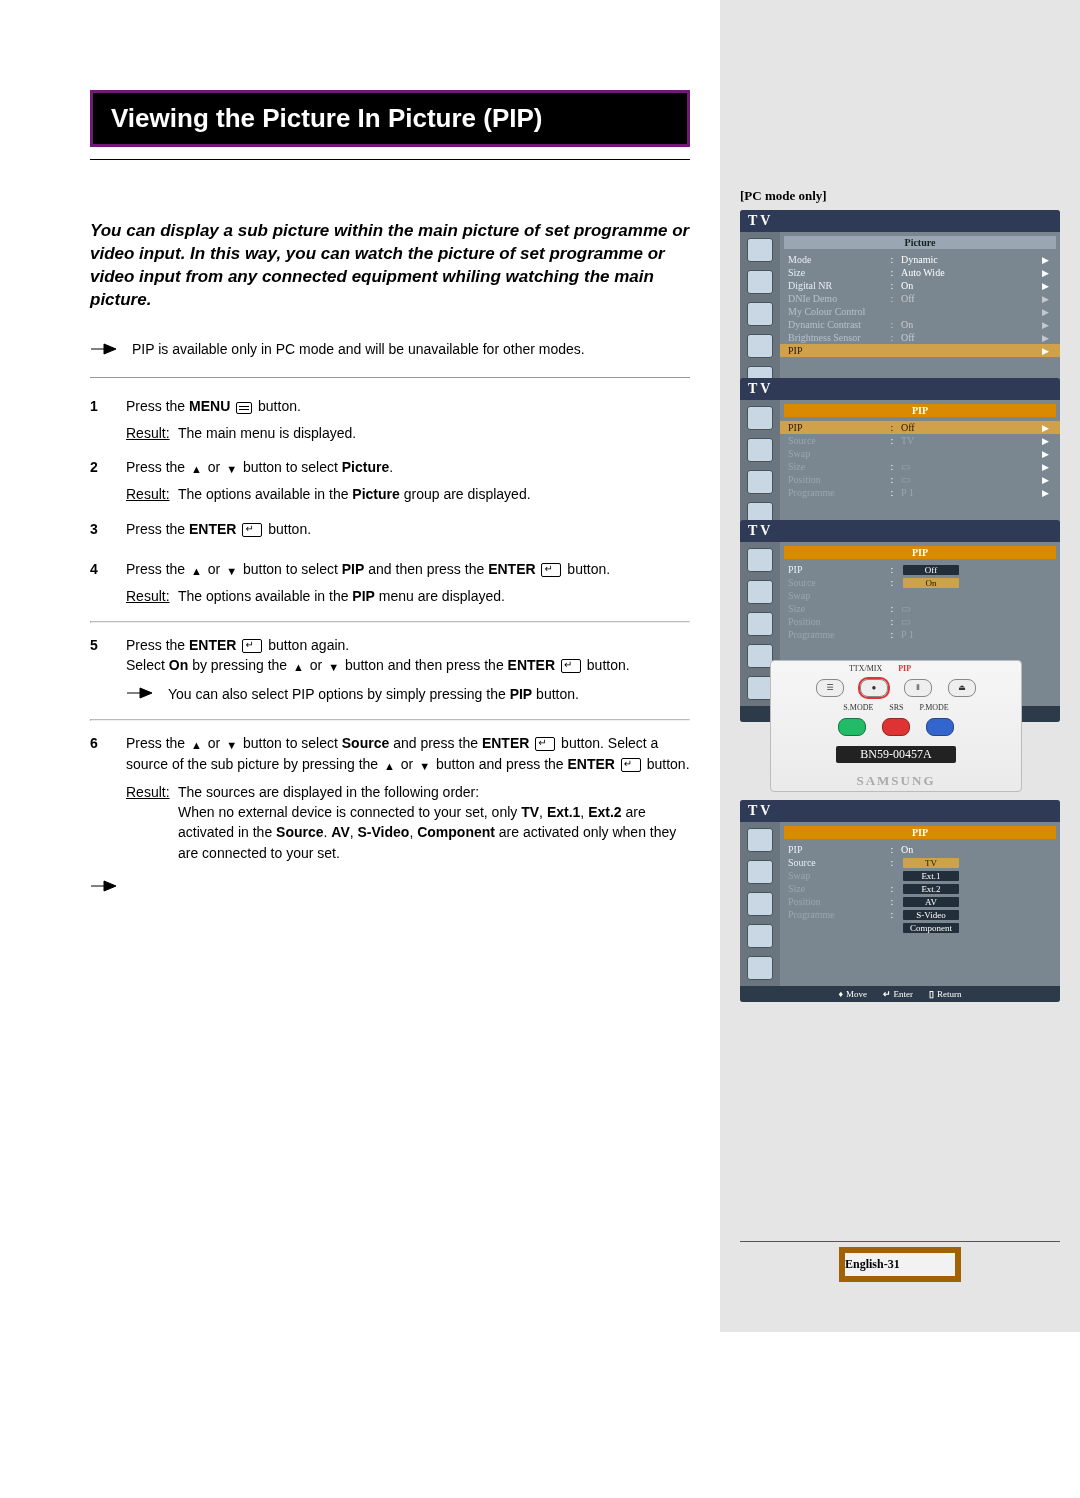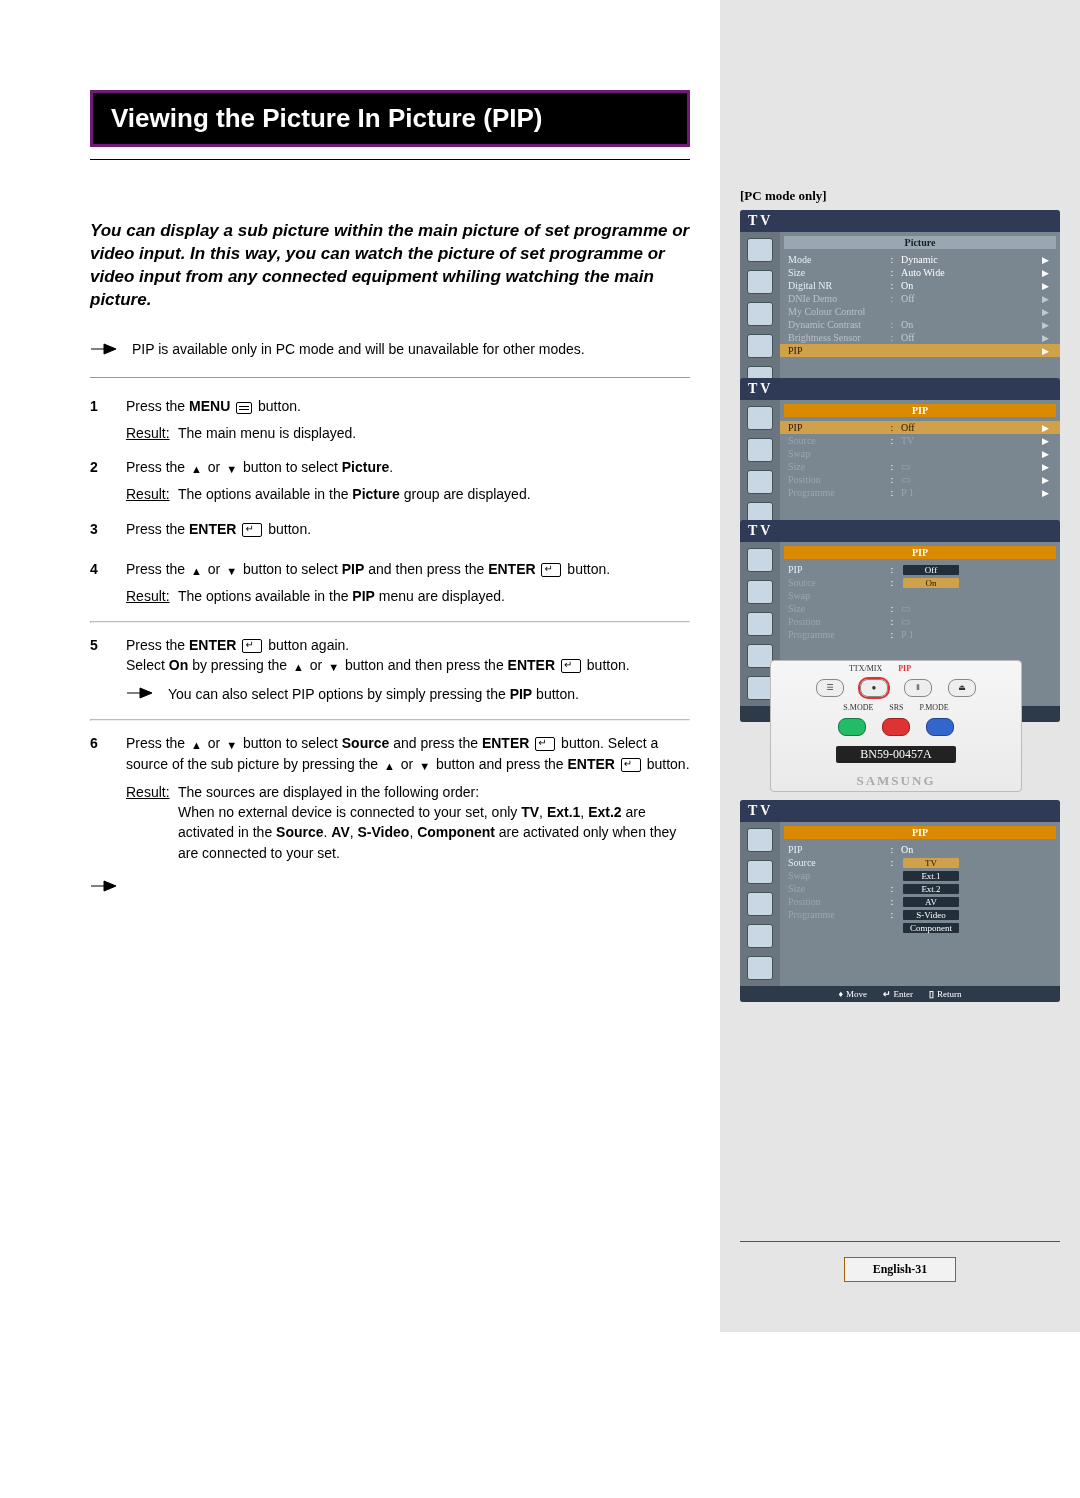--- a/index.html
+++ b/index.html
@@ -59,21 +59,21 @@
   .remote{position:absolute;left:50px;width:250px;height:130px;background:linear-gradient(#f6f6f6,#eaeaea);border:1px solid #bbb;border-radius:4px;display:flex;flex-direction:column;align-items:center;justify-content:center;gap:6px;}
   .remote .row{display:flex;gap:16px;align-items:center;font-size:8px;color:#333;}
   .rbtn{width:26px;height:16px;border-radius:8px;border:1px solid #888;display:flex;align-items:center;justify-content:center;font-size:8px;background:#eee;}
   .rbtn.red{background:#d33;border-color:#922;}
   .rbtn.green{background:#2b6;border-color:#174;}
   .rbtn.blue{background:#36c;border-color:#248;}
   .rbtn.hl{outline:2px solid #d33;}
   .remote .model{font-size:12px;background:#222;color:#fff;padding:1px 24px;border-radius:2px;margin-top:4px;}
   .remote .brand{font-size:13px;font-weight:bold;color:#aaa;letter-spacing:2px;margin-top:4px;}
 
-  .page-num{position:absolute;left:50%;transform:translateX(-50%);bottom:50px;width:110px;background:#f2f2f2;border:1px solid #a16207;padding:4px 0;text-align:center;font-size:12px;font-weight:bold;}
+  .page-num{position:absolute;left:50%;transform:translateX(-50%);bottom:50px;width:110px;background:#f2f2f2;border:6px solid #a16207;padding:4px 0;font-size:12px;font-weight:bold;}
   .right-rule{position:absolute;left:20px;right:20px;bottom:90px;border-top:1px solid #555;}
 
   .hair{border-top:1px solid #bbb;margin:12px 0;}
 </style>
 </head>
 <body>
 
 <div class="page">
 
   <div class="left-col">

